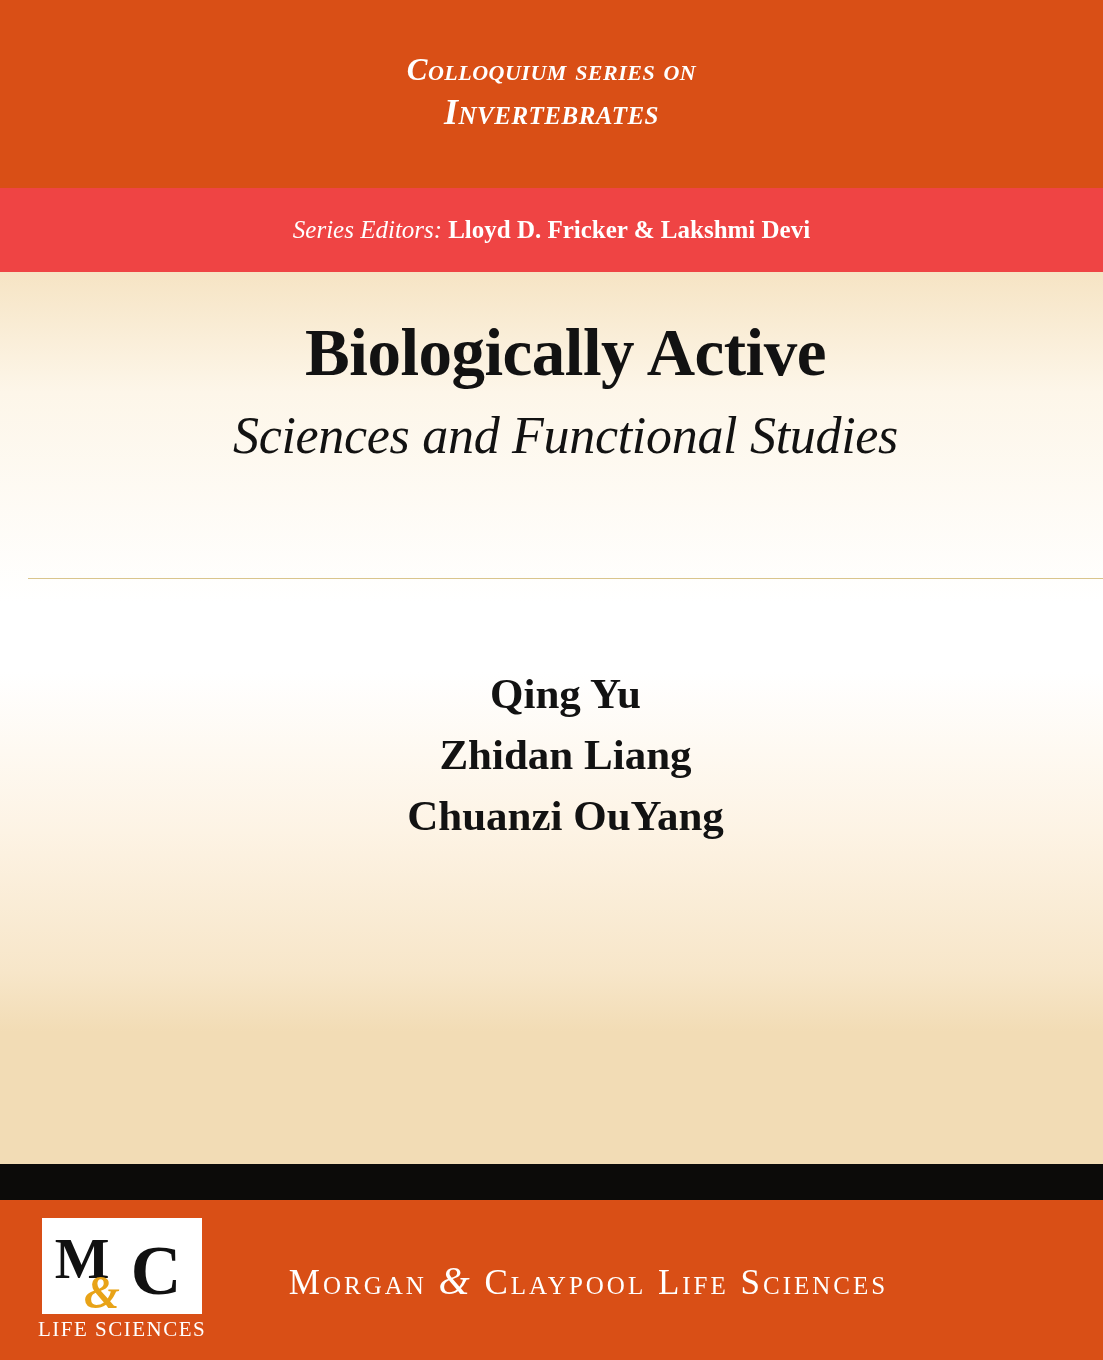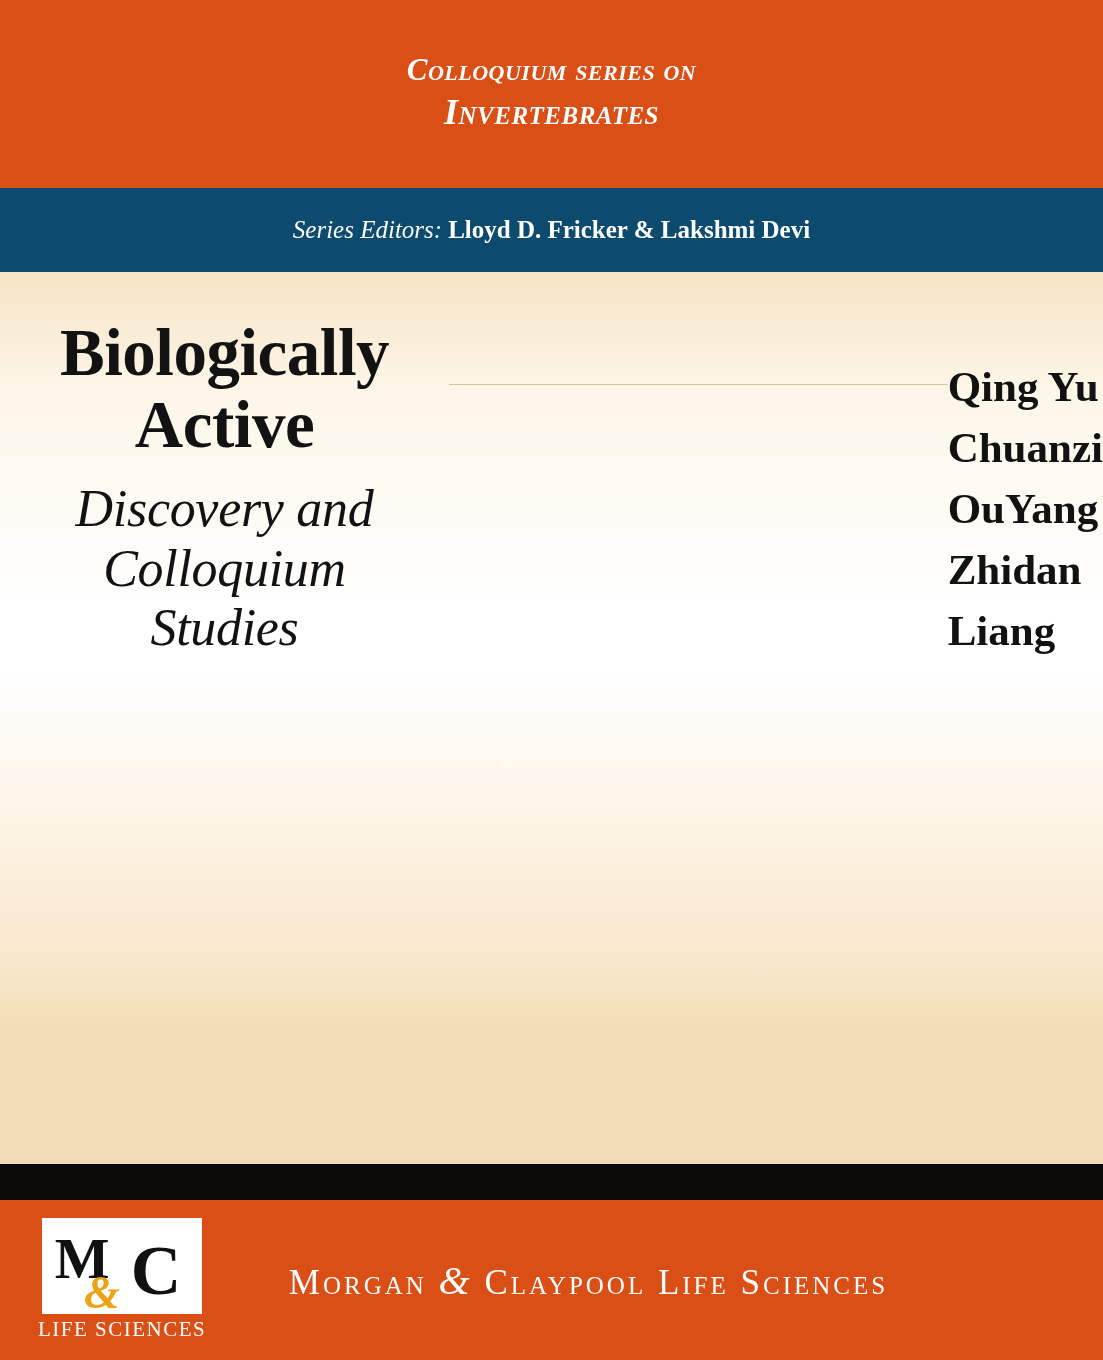--- a/index.html
+++ b/index.html
@@ -49,21 +49,21 @@
     font-size: 36px;
     letter-spacing: 0.5px;
     line-height: 1.25;
     text-align: center;
     font-variant: small-caps;
     margin-top: 2px;
   }
 
   
   .editors-band {
-    background: #0c4a6e;
+    background: #ef4444;
     height: 84px;
     display: flex;
     align-items: center;
     justify-content: center;
     color: #ffffff;
   }
   .editors-text {
     font-size: 25px;
     text-align: center;
     white-space: nowrap;
@@ -83,21 +83,22 @@
     flex: 1 1 auto;
     background: linear-gradient(to bottom,
         #f6e4c4 0px,
         #fdf6e9 120px,
         #ffffff 330px,
         #ffffff 400px,
         #fdf3e4 560px,
         #f7e6c9 700px,
         #f2dcb5 760px);
     display: flex;
-    flex-direction: row;
+    flex-direction: column;
+    padding-left: 28px;
   }
   .title-block {
     padding: 44px 60px 0 60px;
     text-align: center;
   }
   .book-title {
     font-family: "Liberation Serif", serif;
     font-weight: bold;
     font-size: 67px;
     line-height: 1.08;
@@ -116,21 +117,21 @@
 
   .divider {
     width: 100%;
     height: 1px;
     background: #d9c58d;
     margin-top: 112px;
   }
 
   .authors {
     margin-top: 84px;
-    text-align: left;
+    text-align: center;
   }
   .author {
     font-family: "Liberation Serif", serif;
     font-weight: bold;
     font-size: 43px;
     line-height: 1.42;
     color: #121212;
   }
 
   
@@ -189,29 +190,29 @@
       <span class="editors-label">Series Editors:</span><span class="editors-names">Lloyd D. Fricker &amp; Lakshmi Devi</span>
     </div>
   </div>
 
   <div class="main">
 
     <div class="title-block">
       <div class="book-title">
         <div>Biologically Active</div>
       </div>
-      <div class="book-subtitle">Discovery and Colloquium Studies</div>
+      <div class="book-subtitle">Sciences and Functional Studies</div>
     </div>
 
     <div class="divider"></div>
 
     <div class="authors">
       <div class="author">Qing Yu</div>
+      <div class="author">Zhidan Liang</div>
       <div class="author">Chuanzi OuYang</div>
-      <div class="author">Zhidan Liang</div>
     </div>
 
   </div>
 
   <div class="black-strip"></div>
 
   <div class="publisher-band">
 
     <div class="logo">
       <svg width="168" height="126" viewBox="0 0 168 126" xmlns="http://www.w3.org/2000/svg">

